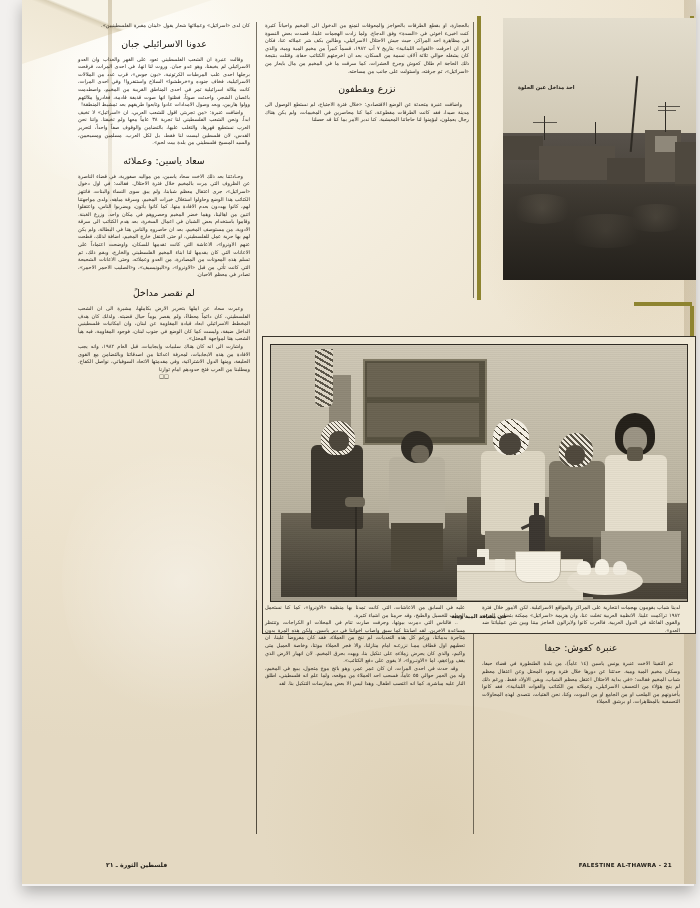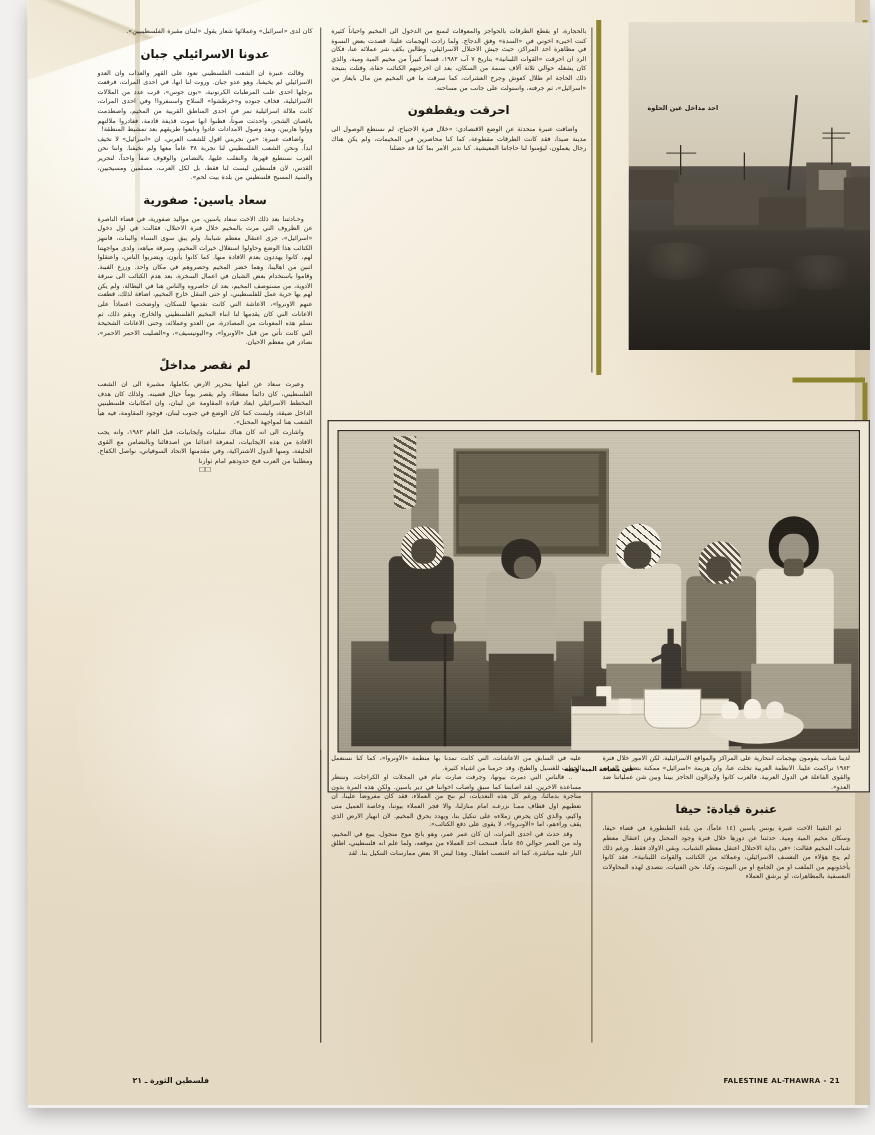--- a/index.html
+++ b/index.html
@@ -58,21 +58,21 @@
     font-size:5.1px;line-height:7.6px;
     letter-spacing:.05px;
     word-spacing:.4px;
     font-family:"DejaVu Sans", sans-serif;
   }
   .col p{margin:0 0 0 0;text-indent:7px;}
   .col p.cont{text-indent:0;}
   .head{
     direction:rtl;text-align:center;
     font-family:"DejaVu Sans", sans-serif;
-    font-weight:bold;color:#191510;
+    font-weight:normal;color:#191510;
     font-size:9.4px;line-height:12px;
     margin:8px 0 6px 0;
     letter-spacing:.2px;
   }
 
   
   .photo{position:absolute;overflow:hidden;background:#6a6257;}
   .pcap{
     position:absolute;direction:rtl;
     font-family:"DejaVu Sans",sans-serif;font-weight:bold;
@@ -235,44 +235,44 @@
         <div class="grain"></div>
       </div>
       <div style="position:relative;text-align:center;margin-top:2px;">
         <span class="pcap" style="position:static;">في مضافة المية ومية</span>
       </div>
     </div>
 
     <div class="col" style="left:460px;top:22px;width:0px;"></div>
     <div class="col" style="left:243px;top:22px;width:204px;">
       <p class="cont">بالحجارة، او بقطع الطرقات بالحواجز والمعوقات لنمنع من الدخول الى المخيم واحياناً كثيرة كنت اخبىء اخوتي في «السدة» وفق الدجاج. ولما زادت الهجمات علينا، قصدت بعض النسوة في مظاهرة احد المراكز، حيث جيش الاحتلال الاسرائيلي، وطالبن بكف شر عملائه عنا، فكان الرد ان احرقت «القوات اللبنانية» بتاريخ ٧ آب ١٩٨٢، قسماً كبيراً من مخيم المية ومية، والذي كان يشغله حوالي ثلاثة آلاف نسمة من السكان، بعد ان اخرجتهم الكتائب حفاة، وقتلت بنتيجة ذلك الحاجة ام طلال كعوش وجرح العشرات، كما سرقت ما في المخيم من مال بايعاز من «اسرائيل»، ثم جرفته، واستولت على جانب من مساحته.</p>
-      <div class="head">احرقت ويقطفون</div>
+      <div class="head">نزرع ويقطفون</div>
       <p>واضافت عنبرة متحدثة عن الوضع الاقتصادي: «خلال فترة الاجتياح، لم نستطع الوصول الى مدينة صيدا، فقد كانت الطرقات مقطوعة، كما كنا محاصرين في المخيمات، ولم يكن هناك رجال يعملون، ليؤمنوا لنا حاجاتنا المعيشية. كنا ندبر الامر بما كنا قد حصلنا</p>
     </div>
 
     <div class="col" style="left:460px;top:604px;width:198px;">
       <p class="cont">لدينا شباب يقومون بهجمات انتحارية على المراكز والمواقع الاسرائيلية. لكن الامور خلال فترة ١٩٨٢ تراكمت علينا. الانظمة العربية تخلت عنا، وان هزيمة «اسرائيل» ممكنة بتضامن العرب والقوى الفاعلة في الدول العربية. فالعرب كانوا ولايزالون الحاجز بيننا وبين شن عملياتنا ضد العدو».</p>
-      <div class="head">عنبرة قيادة: حيفا</div>
+      <div class="head">عنبرة كعوش: حيفا</div>
       <p>ثم التقينا الاخت عنبرة يونس ياسين (١٤ عاماً)، من بلدة الطنطورة في قضاء حيفا، وسكان مخيم المية ومية. حدثتنا عن دورها خلال فترة وجود المحتل وعن اعتقال معظم شباب المخيم فقالت: «في بداية الاحتلال اعتقل معظم الشباب، وبقي الاولاد فقط. ورغم ذلك لم ينج هؤلاء من التعسف الاسرائيلي، وعملائه من الكتائب والقوات اللبنانية». فقد كانوا يأخذونهم من الملعب او من الجامع او من البيوت، وكنا، نحن الفتيات، نتصدى لهذه المحاولات التعسفية بالمظاهرات، او برشق العملاء</p>
     </div>
 
     <div class="col" style="left:243px;top:604px;width:200px;">
       <p class="cont">عليه في السابق من الاعاشات، التي كانت تمدنا بها منظمة «الاونروا»، كما كنا نستعمل الحطب للغسيل والطبخ، وقد حرمنا من اشياء كثيرة.</p>
       <p>.. فالناس التي دمرت بيوتها، وجرفت صارت تنام في المحلات او الكراجات، وتنتظر مساعدة الاخرين. لقد اصابتنا كما سبق واصاب اخواننا في دير ياسين. ولكن هذه المرة بدون متاجرة بدمائنا، ورغم كل هذه التعديات، لم ننج من العملاء، فقد كان مفروضاً علينا، ان تعطيهم اول قطاف ممـا نزرعـه امام منازلنا، والا فجر العملاء بيوتنا، وخاصة العميل متى واكيم، والذي كان يحرض زملاءه على تنكيل بنا، ويهدد بحرق المخيم. لان انهيار الارض الذي يقف وراءهم، اما «الاونـروا»، لا يقوى على دفع الكتائب».</p>
       <p>وقد حدث في احدى المرات، ان كان عمر عمر، وهو باتج موج متجول، يبيع في المخيم، وله من العمر حوالي ٥٥ عاماً، فسحب احد العملاء من موقعه، ولما علم انه فلسطيني، اطلق النار عليه مباشرة، كما انه اغتصب اطفال. وهذا ليس الا بعض ممارسات التنكيل بنا. لقد</p>
     </div>
 
     <div class="col" style="left:56px;top:22px;width:172px;">
       <p class="cont">كان لدى «اسرائيل» وعملائها شعار يقول «لبنان مقبرة الفلسطينيين».</p>
 
       <div class="head">عدونا الاسرائيلي جبان</div>
       <p>وقالت عنبرة ان الشعب الفلسطيني تعود على القهر والعذاب وان العدو الاسرائيلي لم يخيفنا، وهو عدو جبان. وروت لنا انها، في احدى المرات، فرقعت برجلها احدى علب المرطبات الكرتونية، «بون جوس»، قرب عدد من الملالات الاسرائيلية، فخاف جنوده و«خرطشوا» السلاح واستنفروا! وفي احدى المرات، كانت ملالة اسرائيلية تمر في احدى المناطق القريبة من المخيم، واصطدمت باغصان الشجر، واحدثت صوتاً، فظنوا انها صوت قذيفة قادمة، فغادروا ملالتهم وولوا هاربين، وبعد وصول الامدادات عادوا وتابعوا طريقهم بعد تمشيط المنطقة!</p>
       <p>واضافت عنبرة: «من تجربتي اقول للشعب العربي، ان «اسرائيل» لا تخيف ابداً. ونحن الشعب الفلسطيني لنا تجربة ٣٨ عاماً معها ولم تخيفنا. واننا نحن العرب نستطيع قهرها، والتغلب عليها، بالتضامن والوقوف صفاً واحداً، لتحرير القدس، لان فلسطين ليست لنا فقط، بل لكل العرب، مسلمين ومسيحيين، والسيد المسيح فلسطيني من بلدة بيت لحم».</p>
 
-      <div class="head">سعاد ياسين: صفورية</div>
+      <div class="head">سعاد ياسين: وعملائه</div>
       <p>وحـادثتنا بعد ذلك الاخت سعاد ياسين، من مواليد صفورية، في قضاء الناصرة عن الظروف التي مرت بالمخيم خلال فترة الاحتلال. فقالت: في اول دخول «اسرائيل»، جرى اعتقال معظم شبابنا، ولم يبق سوى النساء والبنات، فانتهز الكتائب هذا الوضع وحاولوا استغلال خيرات المخيم، وسرقة مياهه، ولدى مواجهتنا لهم، كانوا يهددون بعدم الافادة منها. كما كانوا يأتون، ويضربوا الناس، واعتقلوا اثنين من اهالينا، وهما خضر المخيم وحصروهم في مكان واحد. وزرع الغبنة. وقاموا باستخدام بعض الشبان في اعمال السخرة، بعد هدم الكتائب الى سرقة الادوية، من مستوصف المخيم، بعد ان حاصروه والناس هنا في البطالة، ولم يكن لهم بها حرية عمل للفلسطيني، او حتى التنقل خارج المخيم، اضافة لذلك، قطعت عنهم الاونروا»، الاعاشة التي كانت تقدمها للسكان، واوضحت اعتماداً على الاعانات التي كان يقدمها لنا ابناء المخيم الفلسطيني والخارج، وبقم ذلك، ثم تسلم هذه المعونات من المصادرة، من العدو وعملائه، وحتى الاعانات الشحيحة التي كانت تأتي من قبل «الاونروا»، و«اليونيسيف»، و«الصليب الاحمر الاحمر»، تصادر في معظم الاحيان.</p>
 
       <div class="head">لم نقصر مداخلً</div>
       <p>وعبرت سعاد عن املها بتحرير الارض بكاملها، مشيرة الى ان الشعب الفلسطيني، كان دائماً معطاءً، ولم يقصر يوماً حيال قضيته. ولذلك كان هدف المخطط الاسرائيلي ابعاد قيادة المقاومة عن لبنان، وان امكانيات فلسطينيي الداخل ضيقة، وليست كما كان الوضع في جنوب لبنان، فوجود المقاومة، فيه هيأ الشعب هنا لمواجهة المحتل».</p>
       <p>واشارت الى انه كان هناك سلبيات وايجابيات، قبل العام ١٩٨٢، وانه يجب الافادة من هذه الايجابيات، لمعرفة اعدائنا من اصدقائنا وبالتضامن مع القوى الحليفة، ومنها الدول الاشتراكية، وفي مقدمتها الاتحاد السوفياتي، نواصل الكفاح. ومطلبنا من العرب فتح حدودهم امام ثوارنا</p>
       <p class="cont" style="text-align:center;">□□</p>
     </div>
 
     <div class="foot" id="foot-ar">فلسطين الثورة ـ ٢١</div>
     <div class="foot" id="foot-en">FALESTINE AL-THAWRA - 21</div>

